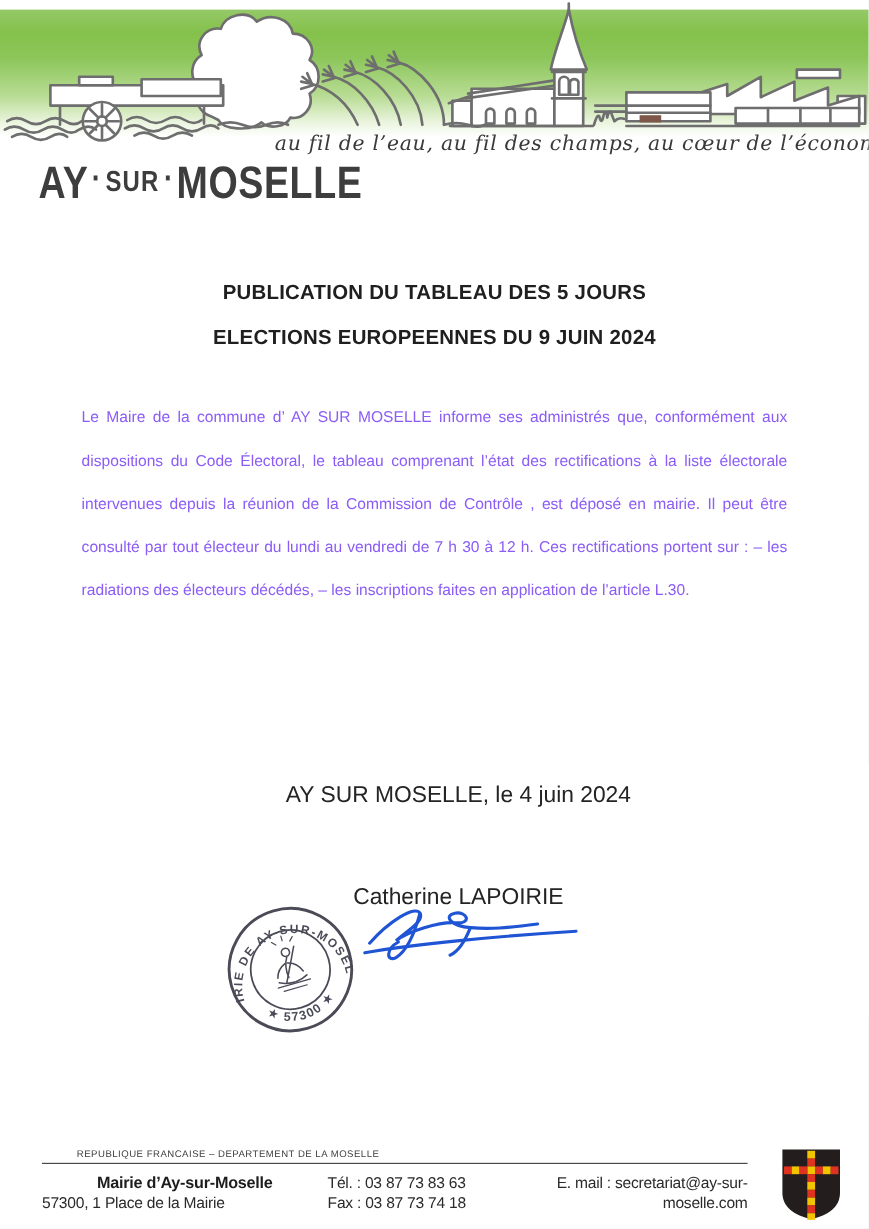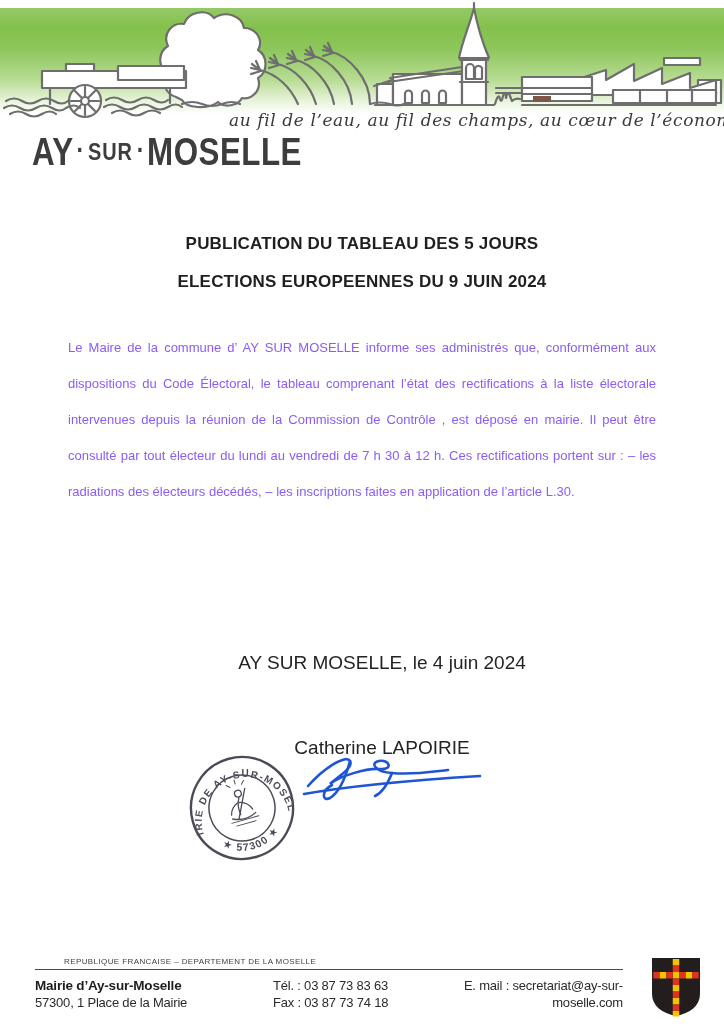--- a/index.html
+++ b/index.html
@@ -36,21 +36,21 @@
   .signature{position:absolute;left:296px;top:742px;width:192px;height:62px;z-index:3;}
   .stamp{position:absolute;left:183px;top:749px;width:118px;height:118px;z-index:2;opacity:0.92;}
 
   
   .republic{position:absolute;left:35px;top:957px;font-size:8px;letter-spacing:0.4px;color:#3f3f3f;margin-left:29px;}
   .footer-rule{position:absolute;left:35px;top:969px;width:588px;height:0;
     border:none;border-top:1.6px solid #4a4a4a;margin:0;}
   .cols{position:absolute;left:35px;top:977px;width:588px;display:flex;font-size:13px;
     letter-spacing:-0.2px;color:#2b2b2b;line-height:17px;}
   .col-left{width:238px;} .col-mid{width:170px;} .col-right{flex:1;text-align:right;}
-  .fbold{font-weight:bold;font-size:13.5px;color:#1d1d1d;}
+  .fbold{font-weight:bold;font-size:13.5px;color:#1d1d1d;text-align:center;}
   .shield{position:absolute;left:650px;top:956px;width:52px;height:62px;}
 </style>
 </head>
 <body>
 
 <div class="page">
 
   <div class="green-band"></div>
 
   <svg class="illustration" viewBox="0 0 724 125" aria-hidden="true">

